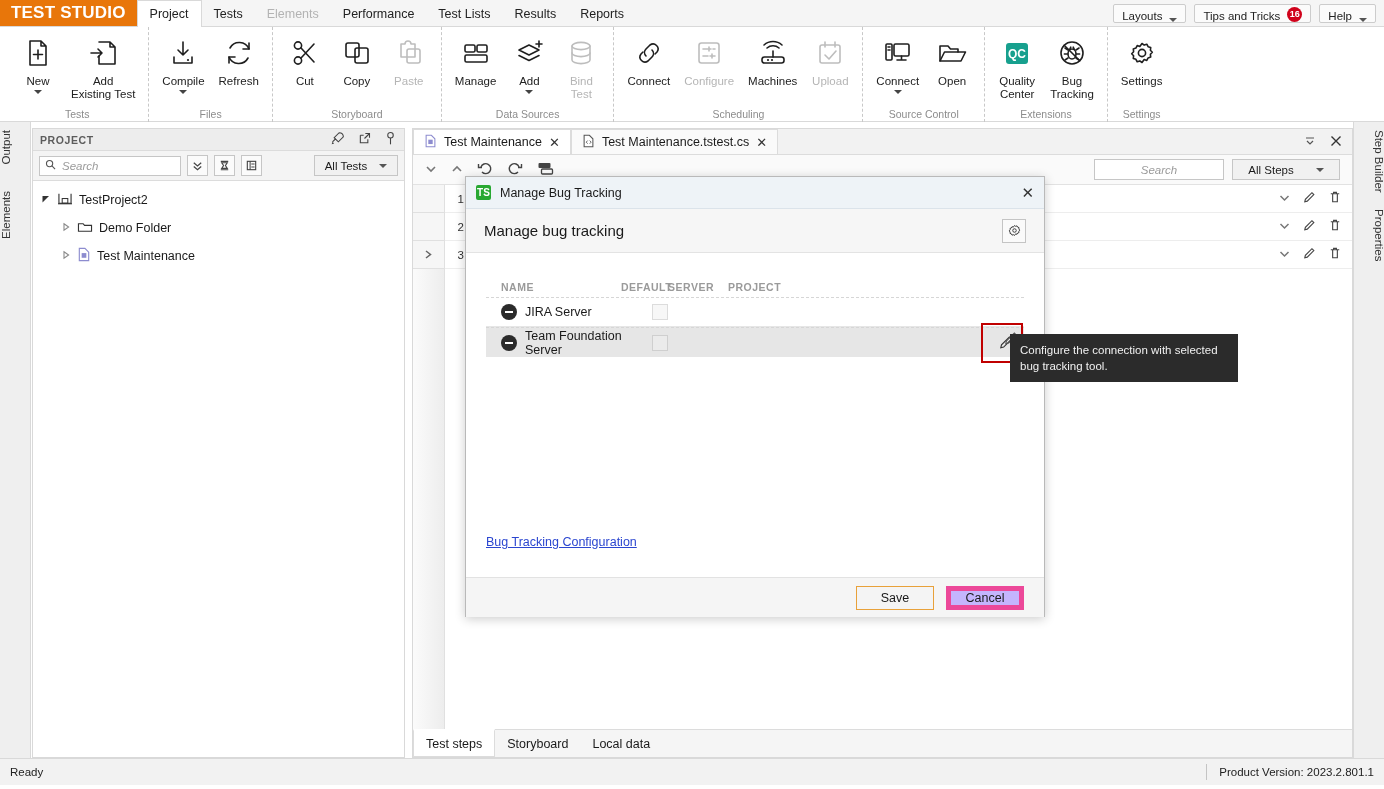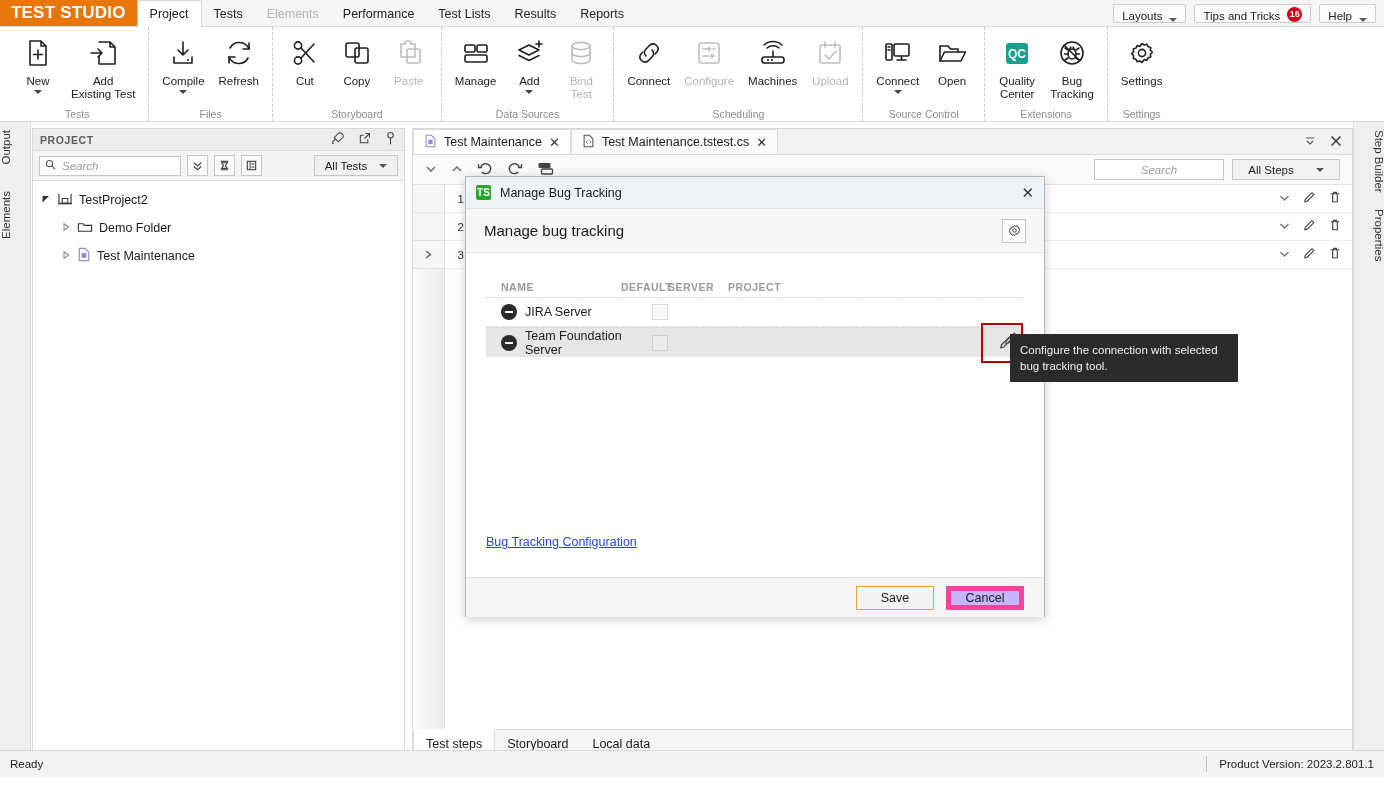--- a/index.html
+++ b/index.html
@@ -181,21 +181,21 @@
 
   
   .rtabs {
     position:absolute; right:0; top:122px; width:31px; height:640px;
     background:#efefef; border-left:1px solid #d9d9d9;
   }
   .rtab { writing-mode:vertical-rl; font-size:11.5px; color:#333; padding:8px 0; text-align:center; width:31px; cursor:default; }
 
   
   .statusbar {
-    position:absolute; left:0; bottom:12px; width:1384px; height:27px;
+    position:absolute; left:0; bottom:4px; width:1384px; height:27px;
     background:#f2f2f2; border-top:1px solid #d9d9d9;
     display:flex; align-items:center; padding:0 10px; font-size:11.5px; color:#222;margin-top:13px;
   }
   .status-right { margin-left:auto; display:flex; align-items:center; height:18px; }
   .status-right .sep { width:1px;height:16px;background:#c4c4c4; margin-right:12px; }
 
   
   .modal {
     position:absolute; left:465px; top:176px; width:580px; height:441px;
     background:#fff; border:1px solid #b9b9b9;

